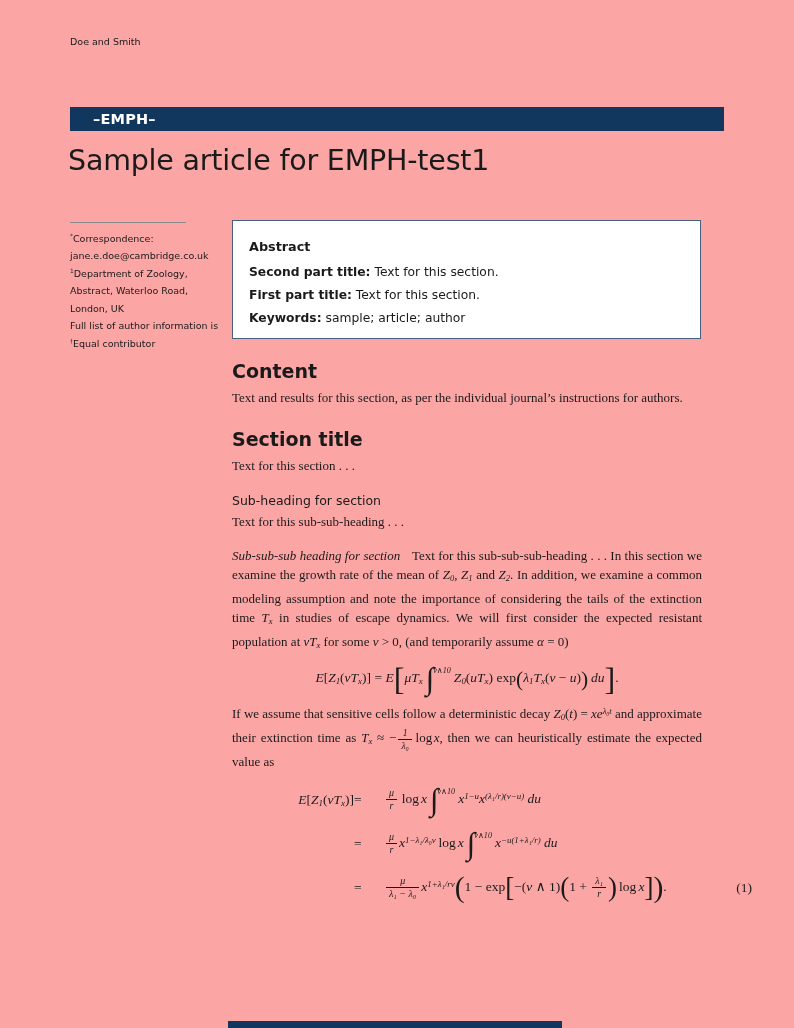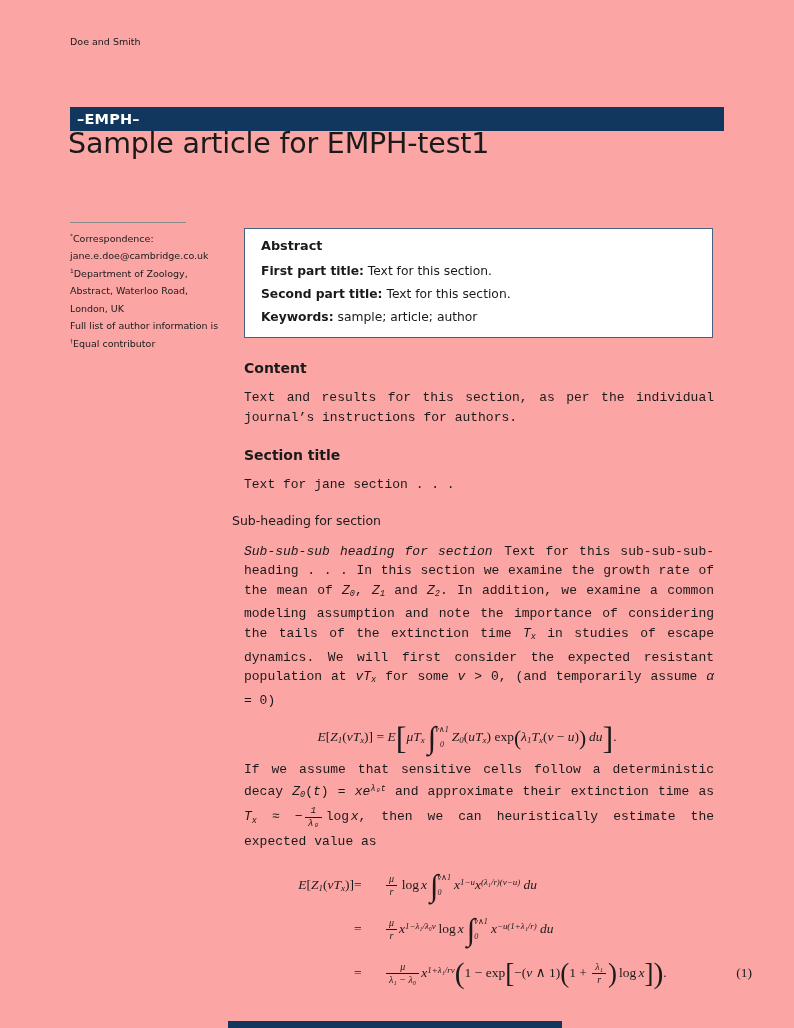--- a/index.html
+++ b/index.html
@@ -2,40 +2,40 @@
 <html><head>
 <meta charset="utf-8">
 <style>
   html,body{margin:0;padding:0;background:#ffffff;}
   .page{position:relative;width:794px;height:1028px;background:#fca5a5;overflow:hidden;color:#1a1a1a;}
   .sans{font-family:"DejaVu Sans","Liberation Sans",sans-serif;}
   .serif{font-family:"Liberation Serif","DejaVu Serif",serif;}
 
   .running-head{position:absolute;left:70px;top:36px;font-size:9.5px;}
   .banner{position:absolute;left:70px;top:107px;width:654px;height:24px;background:#11375e;display:flex;align-items:center;}
-  .banner-label{color:#ffffff;font-weight:bold;font-size:14.5px;padding-left:7px;letter-spacing:.2px;}
-  .title{position:absolute;left:68px;top:127px;font-size:28.5px;font-weight:400;letter-spacing:-.2px;}
+  .banner-label{color:#ffffff;font-weight:bold;font-size:14.5px;padding-left:23px;letter-spacing:.2px;}
+  .title{position:absolute;left:68px;top:144px;font-size:28.5px;font-weight:400;letter-spacing:-.2px;}
   .authors{position:absolute;left:70px;top:193px;font-size:13.5px;}
   .sup{font-size:.62em;vertical-align:super;}
 
   .sidebar{position:absolute;left:70px;top:222px;width:156px;font-size:9.5px;line-height:14.3px;}
   .sidebar-rule{width:116px;border-top:1px solid #8a8a8a;margin-bottom:6px;}
 
-  .abstract{position:absolute;left:232px;top:228px;width:469px;box-sizing:border-box;border:1.2px solid #46607f;padding:7px 16px 11px;font-size:12.3px;background:#fff;margin-left:12px;}
+  .abstract{position:absolute;left:232px;top:220px;width:469px;box-sizing:border-box;border:1.2px solid #46607f;padding:16px 16px 11px;font-size:12.3px;background:#fff;}
   .abstract-heading{font-weight:bold;font-size:12.8px;margin:2px 0 11px;}
   .ab-item{margin:0 0 9px;}
   .ab-item:last-child{margin-bottom:2px;}
   .ab-label{font-weight:bold;}
 
   .main{position:absolute;left:232px;top:360px;width:520px;}
-  .h-section{font-family:"DejaVu Sans","Liberation Sans",sans-serif;font-weight:bold;font-size:14px;margin:0 12px 6px;}
+  .h-section{font-family:"DejaVu Sans","Liberation Sans",sans-serif;font-weight:bold;font-size:19px;margin:0 0 6px;}
   .h-section.later{margin-top:20px;}
   .h-sub{font-family:"DejaVu Sans","Liberation Sans",sans-serif;font-weight:normal;font-size:12.5px;margin:18px 0 4px;}
   .h-subsub{font-style:italic;font-size:13px;margin:16px 0 4px;}
-  .body-text{width:470px;font-size:13px;line-height:19.5px;text-align:justify;margin:12px;font-family:Liberation Mono, monospace;}
+  .body-text{width:470px;font-size:13px;line-height:19.5px;text-align:justify;margin:0;}
   .mt14{margin-top:14px;} .mt8{margin-top:8px;}
 
   
   .eq{width:470px;text-align:center;font-size:13.5px;margin:8px 0 0;line-height:1;}
   .eqb{width:520px;margin-top:6px;font-size:13.5px;}
   .eqrow{display:flex;align-items:center;min-height:44px;}
   .eq-lhs{flex:0 0 122px;padding-left:52px;box-sizing:border-box;text-align:right;}
   .eq-rel{flex:0 0 30px;}
   .eq-rhs{flex:1;line-height:1;}
   .eq-num{margin-left:auto;padding-left:8px;}
@@ -44,21 +44,21 @@
   .mt{font-style:normal;}
   .msub{font-size:.66em;vertical-align:-.28em;font-style:italic;}
   .msup{font-size:.66em;vertical-align:.45em;font-style:italic;}
   .msp{display:inline-block;height:1px;}
   .mbig{vertical-align:middle;line-height:0;font-style:normal;}
   .mfrac{display:inline-flex;flex-direction:column;text-align:center;vertical-align:middle;font-size:.74em;line-height:1.2;margin:0 2px;font-style:italic;}
   .mnum{border-bottom:1px solid #1a1a1a;padding:0 3px;}
   .mden{padding:0 3px;}
   .mint{display:inline-flex;align-items:center;vertical-align:middle;margin:0 3px;}
   .mint-glyph{font-size:2.3em;line-height:.95;font-style:normal;}
-  .mlims{display:inline-flex;flex-direction:column;justify-content:space-between;height:2.9em;font-size:.6em;margin-left:-1px;font-style:italic;}
+  .mlims{display:inline-flex;flex-direction:row;justify-content:space-between;height:2.9em;font-size:.6em;margin-left:-1px;font-style:italic;}
 
   .footer-bar{position:absolute;left:228px;bottom:0;width:334px;height:7px;background:#11375e;}
 </style>
 </head>
 <body>
 
 <div class="page sans">
 
   <div class="running-head">Doe and Smith</div>
 
@@ -75,34 +75,35 @@
     <div><span class="sup"></span><span>jane.e.doe@cambridge.co.uk</span></div>
     <div><span class="sup">1</span><span>Department of Zoology,</span></div>
     <div><span class="sup"></span><span>Abstract, Waterloo Road,</span></div>
     <div><span class="sup"></span><span>London, UK</span></div>
     <div><span class="sup"></span><span>Full list of author information is</span></div>
     <div><span class="sup">†</span><span>Equal contributor</span></div>
   </div>
 
   <div class="abstract">
     <div class="abstract-heading">Abstract</div>
+    <div class="ab-item"><span class="ab-label">Second part title:</span><span> Text for this section.</span></div>
     <div class="ab-item"><span class="ab-label">First part title:</span><span> Text for this section.</span></div>
-    <div class="ab-item"><span class="ab-label">Second part title:</span><span> Text for this section.</span></div>
     <div class="ab-item"><span class="ab-label">Keywords:</span><span> sample; article; author</span></div>
   </div>
 
   <div class="main">
     <div class="h-section">Content</div>
     <p class="body-text serif">Text and results for this section, as per the individual journal’s instructions for authors.</p>
 
     <div class="h-section later">Section title</div>
-    <p class="body-text serif">Text for jane section . . .</p>
+    <p class="body-text serif">Text for this section . . .</p>
 
     <div class="h-sub">Sub-heading for section</div>
 
+    <p class="body-text serif">Text for this sub-sub-heading . . .</p>
 
     <p class="body-text serif mt14"><span class="mi">Sub-sub-sub heading for section</span><span class="msp" style="width: 0.9em;"></span><span class="mt">Text for this sub-sub-sub-heading . . . In this section we examine the growth rate of the mean of </span><span class="mi">Z</span><span class="msub">0</span><span class="mt">, </span><span class="mi">Z</span><span class="msub">1</span><span class="mt"> and </span><span class="mi">Z</span><span class="msub">2</span><span class="mt">. In addition, we examine a common modeling assumption and note the importance of considering the tails of the extinction time </span><span class="mi">T</span><span class="msub">x</span><span class="mt"> in studies of escape dynamics. We will first consider the expected resistant population at </span><span class="mi">vT</span><span class="msub">x</span><span class="mt"> for some </span><span class="mi">v</span><span class="mt"> &gt; 0, (and temporarily assume </span><span class="mi">α</span><span class="mt"> = 0)</span></p>
 
     <div class="eq serif"><span class="mi">E</span><span class="mt">[</span><span class="mi">Z</span><span class="msub">1</span><span class="mt">(</span><span class="mi">vT</span><span class="msub">x</span><span class="mt">)] = </span><span class="mi">E</span><span class="mbig" style="font-size: 2.4em;">[</span><span class="mi">μT</span><span class="msub">x</span><span class="mint">
           <span class="mint-glyph">∫</span>
           <span class="mlims">
             <span class="mhi">v∧1</span>
             <span class="mlo">0</span>
           </span>
         </span><span class="mi">Z</span><span class="msub">0</span><span class="mt">(</span><span class="mi">uT</span><span class="msub">x</span><span class="mt">) </span><span class="mr">exp</span><span class="mbig" style="font-size: 1.6em;">(</span><span class="mi">λ</span><span class="msub">1</span><span class="mi">T</span><span class="msub">x</span><span class="mt">(</span><span class="mi">v</span><span class="mt"> − </span><span class="mi">u</span><span class="mt">)</span><span class="mbig" style="font-size: 1.6em;">)</span><span class="msp" style="width: 0.2em;"></span><span class="mi">du</span><span class="mbig" style="font-size: 2.4em;">]</span><span class="mt">.</span></div>

